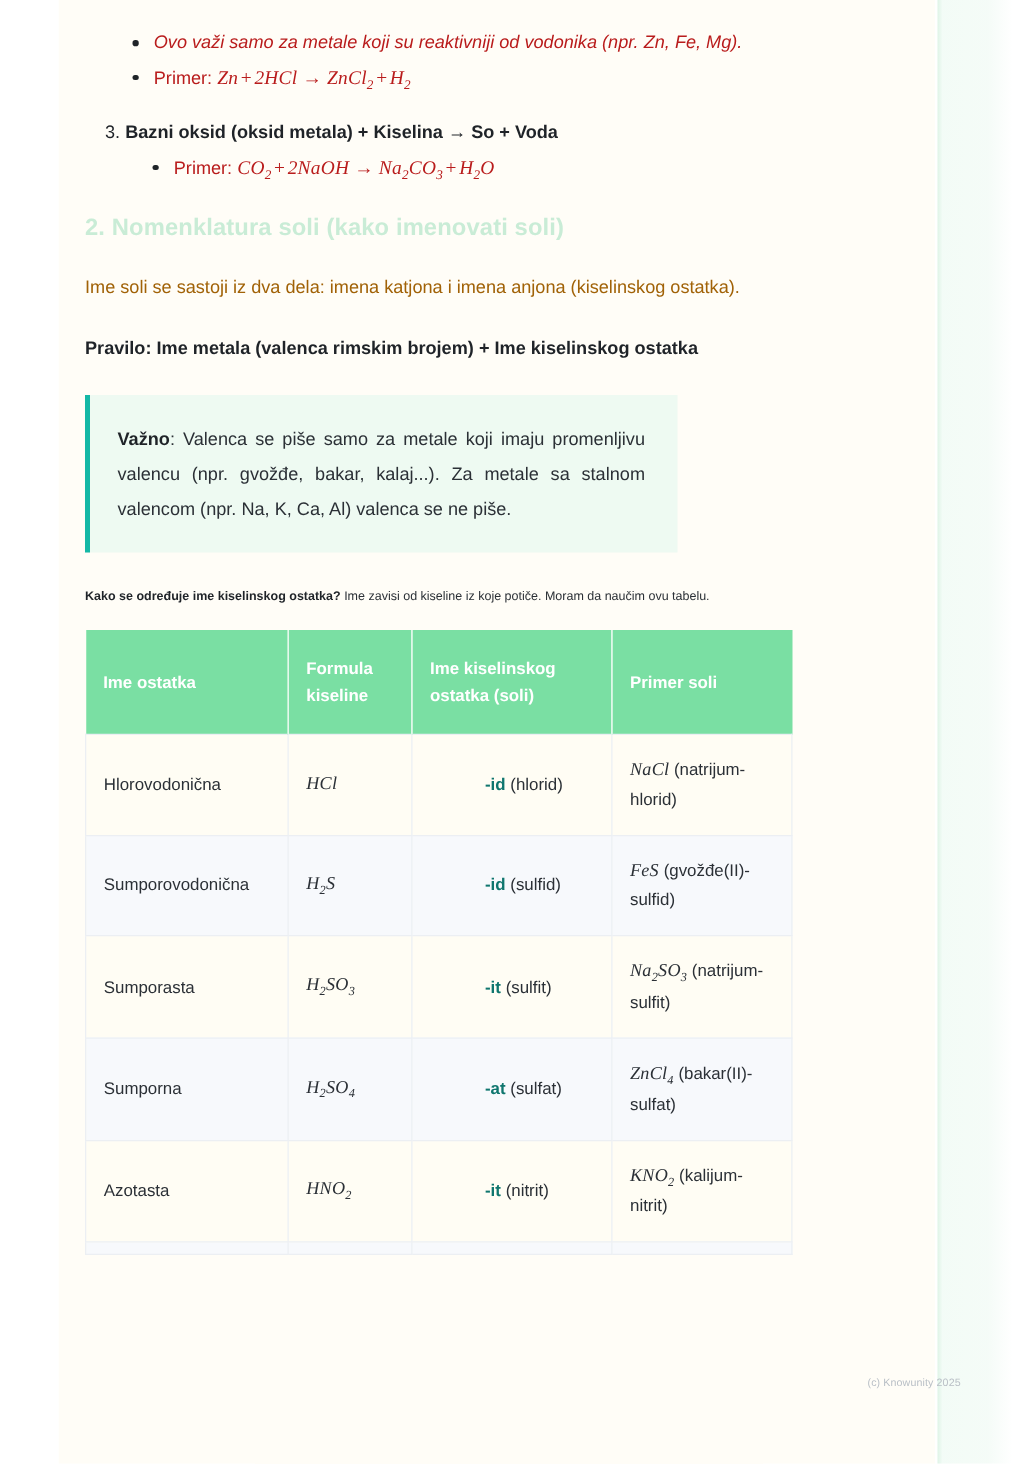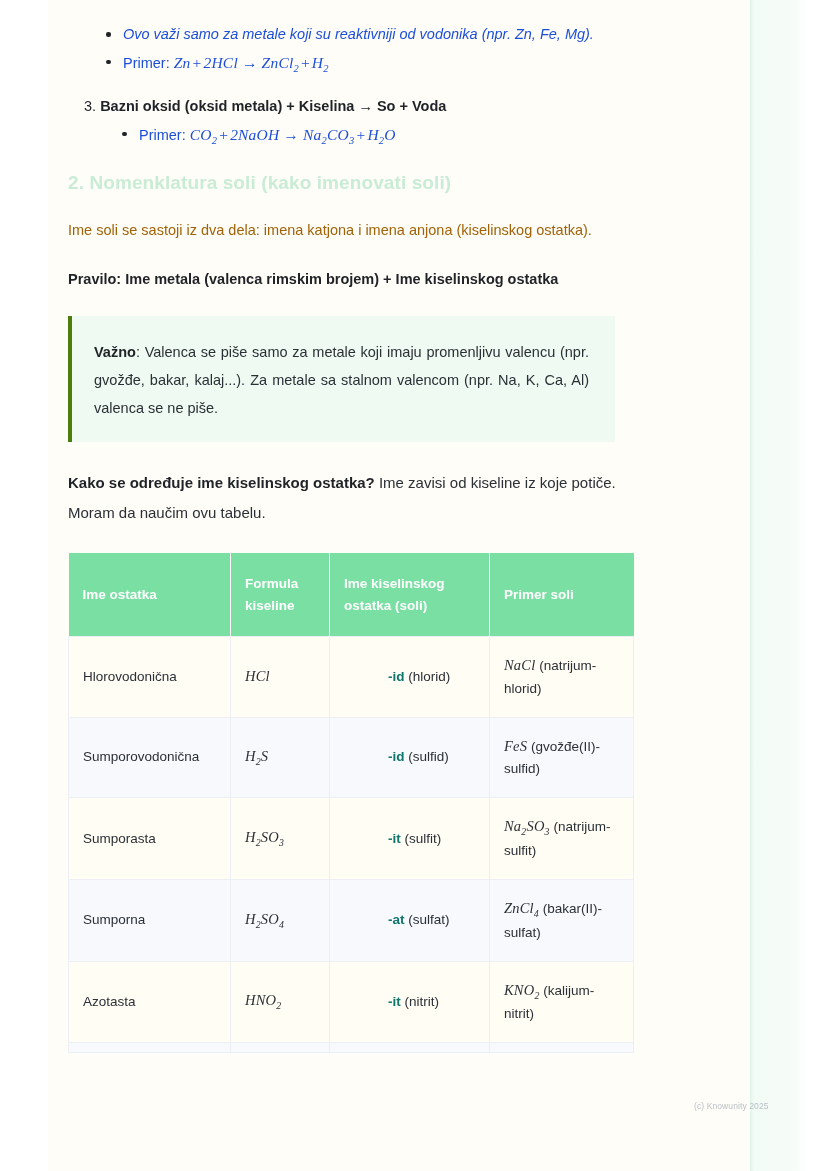--- a/index.html
+++ b/index.html
@@ -50,21 +50,21 @@
   ul.sub {
     list-style: none;
     margin: 0 0 22px 0;
     padding: 0 0 0 55px;
   }
   ul.sub.tight { margin-bottom: 18px; }
   ul.sub > li {
     position: relative;
     font-size: 14.5px;
     line-height: 1.72;
-    color: #1d4ed8;
+    color: #b91c1c;
     padding-left: 0;
     margin-bottom: 3px;
   }
   ul.sub > li::before {
     content: "";
     position: absolute;
     left: -17px; top: 10px;
     width: 4.5px; height: 4.5px;
     border-radius: 50%;
     background: #1f2328;
@@ -103,36 +103,36 @@
     width: 567px;
   }
   p.rule {
     font-size: 14.5px;
     font-weight: bold;
     color: #1f2328;
     margin: 0 0 24px 0;
     line-height: 1.6;
   }
   p.qa {
-    font-size: 15px;
+    font-size: 10px;
     line-height: 1.95;
     color: #2b3036;
-    margin: 0 0 26px 0;
+    margin: 0 0 16px 0;
     width: 578px;
   }
   p.qa b { color: #1f2328; }
 
   
   .callout {
     position: relative;
     background: #eefaf2;
-    border-left: 4px solid #4d7c0f;
+    border-left: 4px solid #14b8a6;
     padding: 22px 26px 20px 22px;
     margin: 0 0 26px 0;
-    width: 547px;
+    width: 474px;
   }
   .callout p {
     margin: 0;
     font-size: 14.5px;
     line-height: 1.95;
     color: #2b3036;
     text-align: justify;
   }
   .callout b { color: #1f2328; }
 

